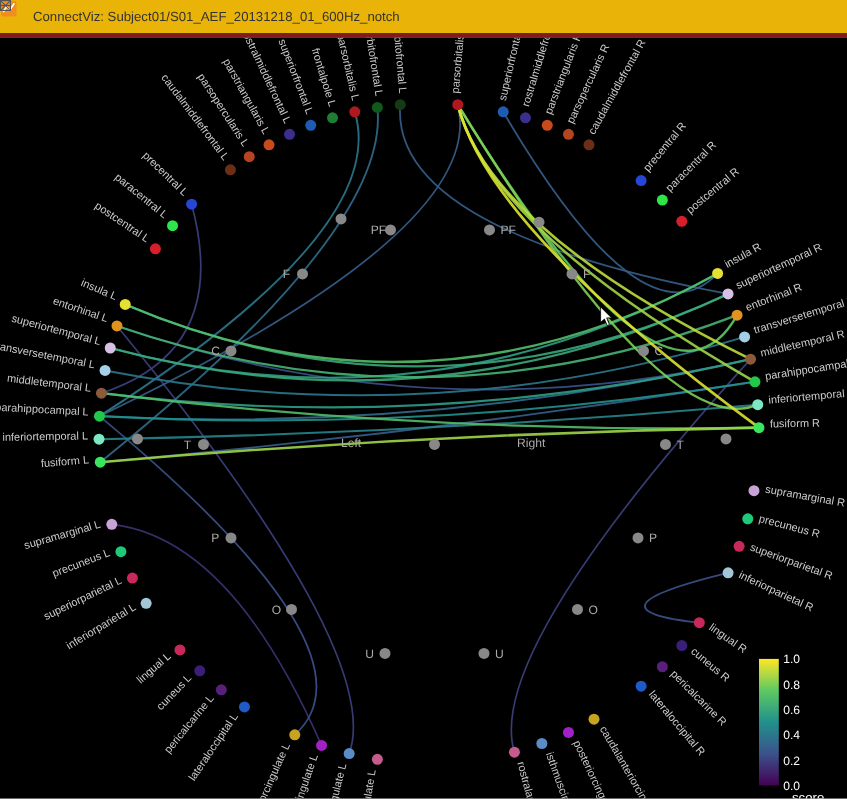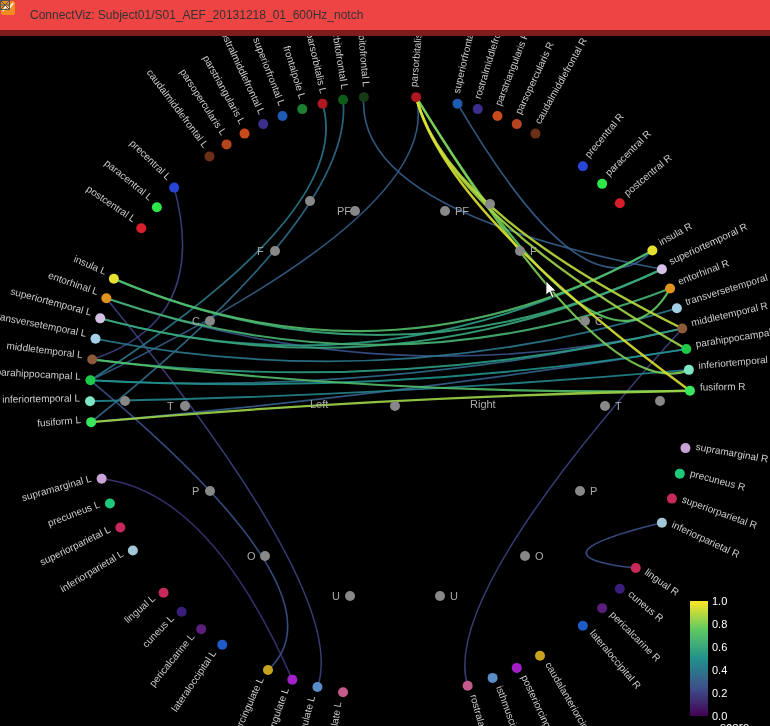--- a/index.html
+++ b/index.html
@@ -1,16 +1,16 @@
 <!DOCTYPE html>
 <html><head>
 <meta charset="utf-8">
 <style>
 html,body{margin:0;padding:0;width:770px;height:726px;background:#fff;font-family:"Segoe UI",Arial,sans-serif;overflow:hidden}
-.titlebar{height:30px;background:#ef4444;border-bottom:6px solid #7f1d1d;display:flex;align-items:center;font-size:12px;color:#333}
+.titlebar{height:30px;background:#eab308;border-bottom:4px solid #7f1d1d;display:flex;align-items:center;font-size:12px;color:#333}
 .titlebar .icon{width:16px;height:16px;margin:0 6px;display:inline-block}
 .titlebar .title{flex:1;padding-left:2px}
 .titlebar .btn{width:46px;height:30px;display:flex;align-items:center;justify-content:center;color:#555}
 .canvas{position:relative;width:770px;height:696px;background:#000;overflow:hidden}
 svg{position:absolute;top:0;left:0}
 .node-label{font-size:10px;fill:#ccc;font-family:Arial,sans-serif}
 .center-label{font-size:11px;fill:#aaa;font-family:Arial,sans-serif}
 .hub-label{font-size:11px;fill:#aaa;font-family:Arial,sans-serif;font-weight:500}
 .legend-title{font-size:12px;fill:#fff}
 .legend-tick{font-size:11px;fill:#fff}

